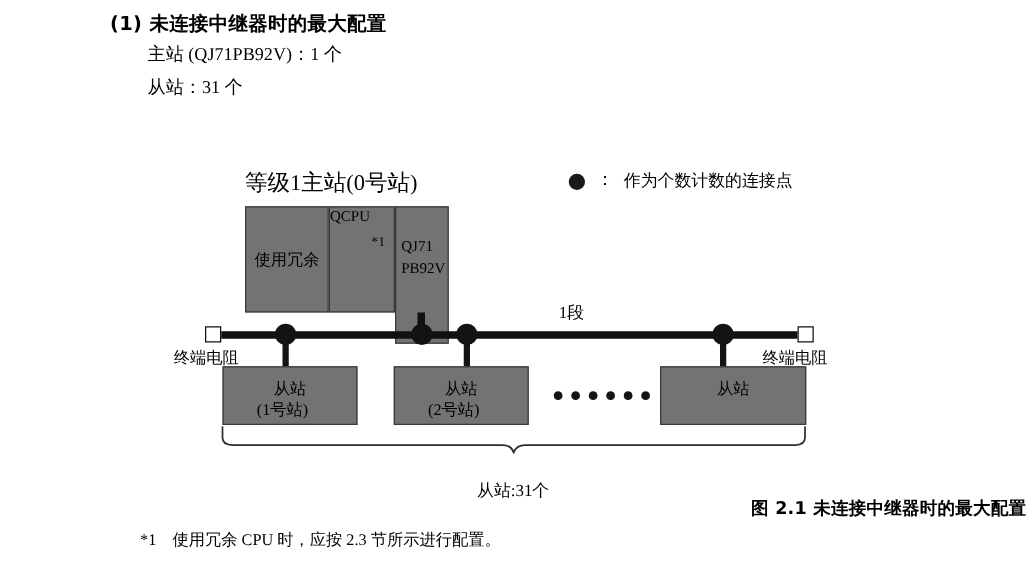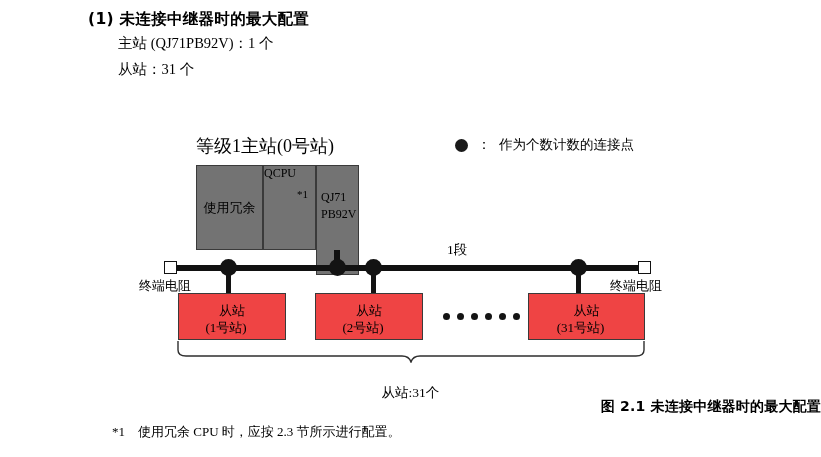--- a/index.html
+++ b/index.html
@@ -112,21 +112,21 @@
     width: 17px; height: 17px; border-radius: 50%;
     background: #131313; top: 259px;
   }
   .drop-stub {
     width: 5px; height: 27px; background: #131313; top: 267px;
   }
 
   
   .slave-box {
     border: 1.3px solid #3a3a3a;
-    background: #ef4444;
+    background: #737373;
     box-sizing: border-box;
     top: 293px; height: 47px;
     text-align: center;
   }
   .slave-l1 { position: absolute; left: 0; right: 0; top: 8px;  font-size: 13px; }
   .slave-l2 { position: absolute; left: 0; right: 12px; top: 25px; font-size: 13px; }
   #slave-1 { left: 178px; width: 108px; }
   #slave-2 { left: 315px; width: 108px; }
   #slave-3 { left: 528px; width: 117px; }
 
@@ -214,21 +214,20 @@
 <div class="abs slave-box" id="slave-1">
   <div class="slave-l1">从站</div>
   <div class="slave-l2">(1号站)</div>
 </div>
 <div class="abs slave-box" id="slave-2">
   <div class="slave-l1">从站</div>
   <div class="slave-l2">(2号站)</div>
 </div>
 <div class="abs slave-box" id="slave-3">
   <div class="slave-l1">从站</div>
-  <div class="slave-l2">(31号站)</div>
 </div>
 
 <div class="abs" id="ellipsis-dots">
   <span></span>
     <span></span>
     <span></span>
     <span></span>
     <span></span>
     <span></span>
 </div>

